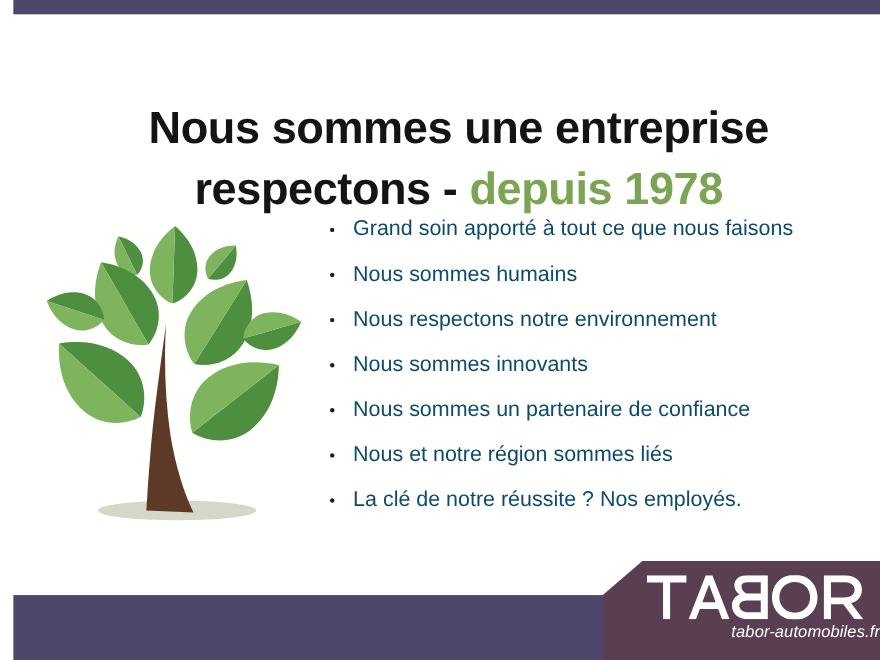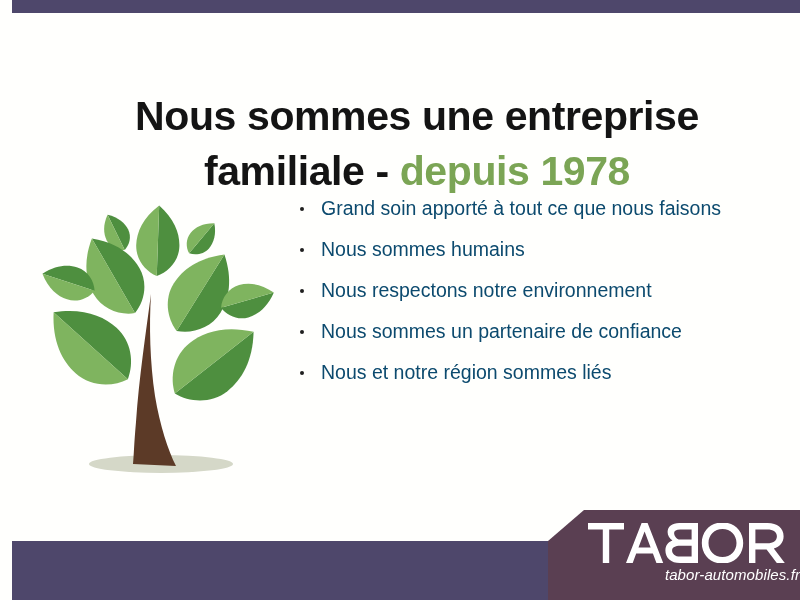--- a/index.html
+++ b/index.html
@@ -148,21 +148,21 @@
 </style>
 </head>
 <body>
 
 <div class="slide">
 
   <div class="bar-top"></div>
 
   <div class="headline">
     <span>Nous sommes une entreprise</span>
-    <span class="l2"><span>familiale - </span><span class="accent">depuis 1978</span></span>
+    <span class="l2"><span>respectons - </span><span class="accent">depuis 1978</span></span>
   </div>
 
   <div class="tree">
     <svg viewBox="0 0 252 300" xmlns="http://www.w3.org/2000/svg" aria-hidden="true">
       <defs>
 
         <g id="leafDark">
           <path d="M0,-48 C 22,-30 30,-10 30,8 C 30,28 16,44 0,50 Z" fill="#4e8f3f"></path>
         </g>
         <g id="leafLight">
@@ -225,25 +225,33 @@
     <li>
       <span class="dot"></span>
       <span>Nous sommes humains</span>
     </li>
     <li>
       <span class="dot"></span>
       <span>Nous respectons notre environnement</span>
     </li>
     <li>
       <span class="dot"></span>
+      <span>Nous sommes innovants</span>
+    </li>
+    <li>
+      <span class="dot"></span>
       <span>Nous sommes un partenaire de confiance</span>
     </li>
     <li>
       <span class="dot"></span>
       <span>Nous et notre région sommes liés</span>
+    </li>
+    <li>
+      <span class="dot"></span>
+      <span>La clé de notre réussite ? Nos employés.</span>
     </li>
   </ul>
 
   <div class="bar-bottom"></div>
 
   <div class="logo-panel">
     <div class="logo-wordmark">
       <svg viewBox="0 0 210 40" xmlns="http://www.w3.org/2000/svg" aria-hidden="true">
         <g fill="#ffffff">
 

